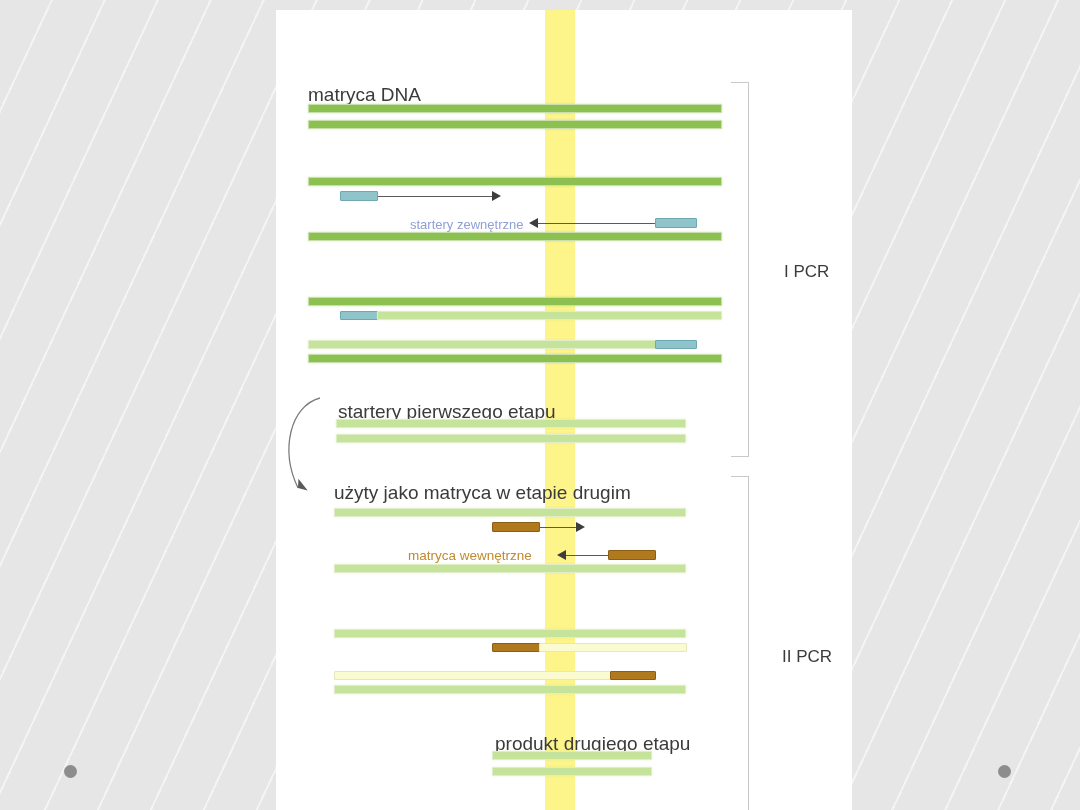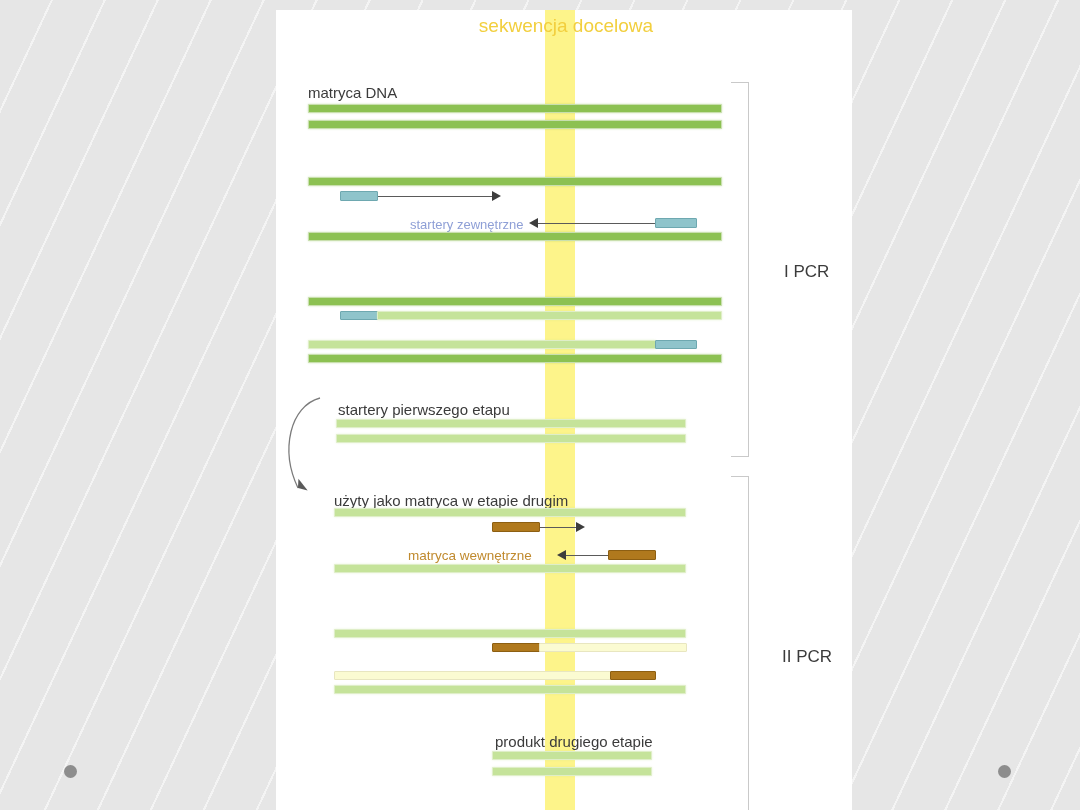--- a/index.html
+++ b/index.html
@@ -30,21 +30,21 @@
   
   #target-band{
     position:absolute;left:269px;top:0;width:30px;height:800px;
     background:#fdf48a;
   }
   #target-label{
     position:absolute;left:200px;top:5px;width:180px;
     text-align:center;color:#f2cf3e;font-size:19px;line-height:22px;
   }
 
-  .txt{position:absolute;font-size:15px;color:#3b3b3b;white-space:nowrap;}
+  .txt{position:absolute;font-size:19px;color:#3b3b3b;white-space:nowrap;}
   .txt-blue{color:#8e9fd6;font-size:13px;}
   .txt-brown{color:#c08a2e;font-size:13.5px;}
   .pcr-label{position:absolute;font-size:17px;color:#3b3b3b;white-space:nowrap;}
 
   
   .bar{position:absolute;height:9px;box-sizing:border-box;border-radius:1px;}
   .bar-dark{background:#8cc152;border:1px solid #c9dfae;box-shadow:0 0 2px rgba(140,193,82,.45);}
   .bar-light{background:#c5e39a;border:1px solid #dfeec8;box-shadow:0 0 2px rgba(197,227,154,.45);}
   .bar-cream{background:#fbfbd2;border:1px solid #e8e6c0;}
   .prim-blue{background:#8fc4cb;border:1px solid #6ea8b0;}
@@ -64,21 +64,20 @@
 <body>
 
 <div id="bg-texture"></div>
 
 <div class="dot" id="dot-left"></div>
 <div class="dot" id="dot-right"></div>
 
 <div id="slide">
 
   <div id="target-band"></div>
-  <div id="target-label">sekwencja docelowa</div>
 
   <div class="txt" style="left:32px;top:74px;">matryca DNA</div>
 
   <div class="bar bar-dark" style="left:32px;top:94px;width:414px;"></div>
   <div class="bar bar-dark" style="left:32px;top:110px;width:414px;"></div>
 
   <div class="bar bar-dark" style="left:32px;top:167px;width:414px;"></div>
   <div class="bar prim-blue" style="left:64px;top:181px;width:38px;height:10px;"></div>
   <div class="arrow-line" style="left:102px;top:185.5px;width:115px;"></div>
   <div class="arrow-head ah-right" style="left:216px;top:181px;"></div>
@@ -99,42 +98,42 @@
 
   <div class="txt" style="left:62px;top:391px;">startery pierwszego etapu</div>
   <div class="bar bar-light" style="left:60px;top:409px;width:350px;"></div>
   <div class="bar bar-light" style="left:60px;top:424px;width:350px;"></div>
 
   <svg class="curve" style="left:0;top:380px;width:120px;height:120px;">
     <path d="M 44 8 C 14 16, 4 60, 22 98" fill="none" stroke="#7b7b7b" stroke-width="1.3"></path>
     <polygon points="22,98 15,92 30,92" fill="#5a5a5a" transform="rotate(52 22 98)"></polygon>
   </svg>
 
-  <div class="txt" style="left:58px;top:482px;">użyty jako matryca w etapie drugim</div>
+  <div class="txt" style="left:58px;top:472px;">użyty jako matryca w etapie drugim</div>
 
   <div class="bar bar-light" style="left:58px;top:498px;width:352px;"></div>
   <div class="bar prim-brown" style="left:216px;top:512px;width:48px;height:10px;"></div>
   <div class="arrow-line" style="left:264px;top:516.5px;width:37px;"></div>
   <div class="arrow-head ah-right" style="left:300px;top:512px;"></div>
 
   <div class="txt txt-brown" style="left:132px;top:538px;">matryca wewnętrzne</div>
   <div class="arrow-head ah-left" style="left:281px;top:540px;"></div>
   <div class="arrow-line" style="left:290px;top:544.5px;width:43px;"></div>
   <div class="bar prim-brown" style="left:332px;top:540px;width:48px;height:10px;"></div>
   <div class="bar bar-light" style="left:58px;top:554px;width:352px;"></div>
 
   <div class="bar bar-light" style="left:58px;top:619px;width:352px;"></div>
   <div class="bar prim-brown" style="left:216px;top:633px;width:48px;height:9px;"></div>
   <div class="bar bar-cream" style="left:263px;top:633px;width:148px;"></div>
 
   <div class="bar bar-cream" style="left:58px;top:661px;width:277px;"></div>
   <div class="bar prim-brown" style="left:334px;top:661px;width:46px;height:9px;"></div>
   <div class="bar bar-light" style="left:58px;top:675px;width:352px;"></div>
 
-  <div class="txt" style="left:219px;top:723px;">produkt drugiego etapie</div>
+  <div class="txt" style="left:219px;top:723px;">produkt drugiego etapu</div>
   <div class="bar bar-light" style="left:216px;top:741px;width:160px;"></div>
   <div class="bar bar-light" style="left:216px;top:757px;width:160px;"></div>
 
   <div class="bracket" style="left:455px;top:72px;height:375px;"></div>
   <div class="pcr-label" style="left:508px;top:252px;">I PCR</div>
 
   <div class="bracket" style="left:455px;top:466px;height:380px;"></div>
   <div class="pcr-label" style="left:506px;top:637px;">II PCR</div>
 
 </div>

